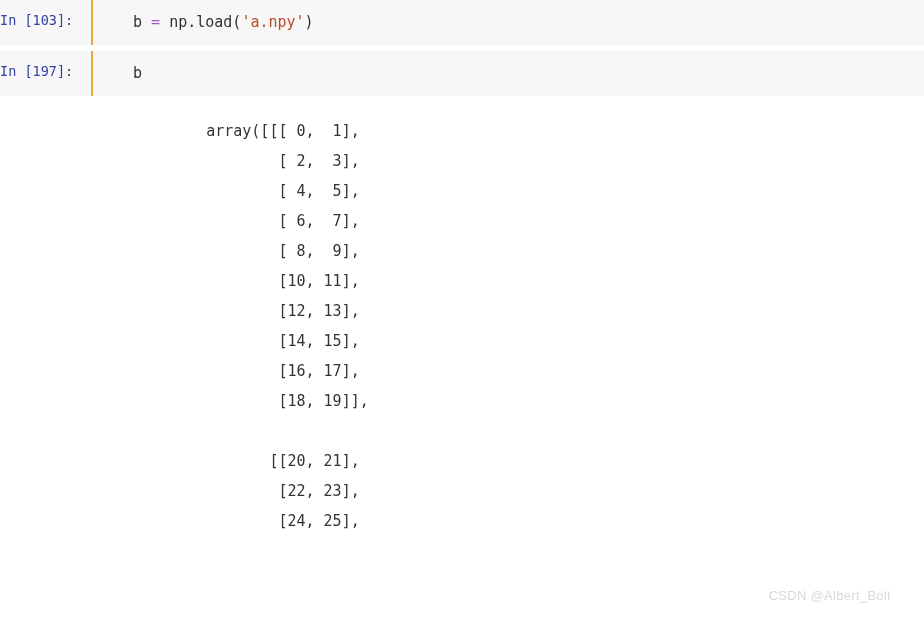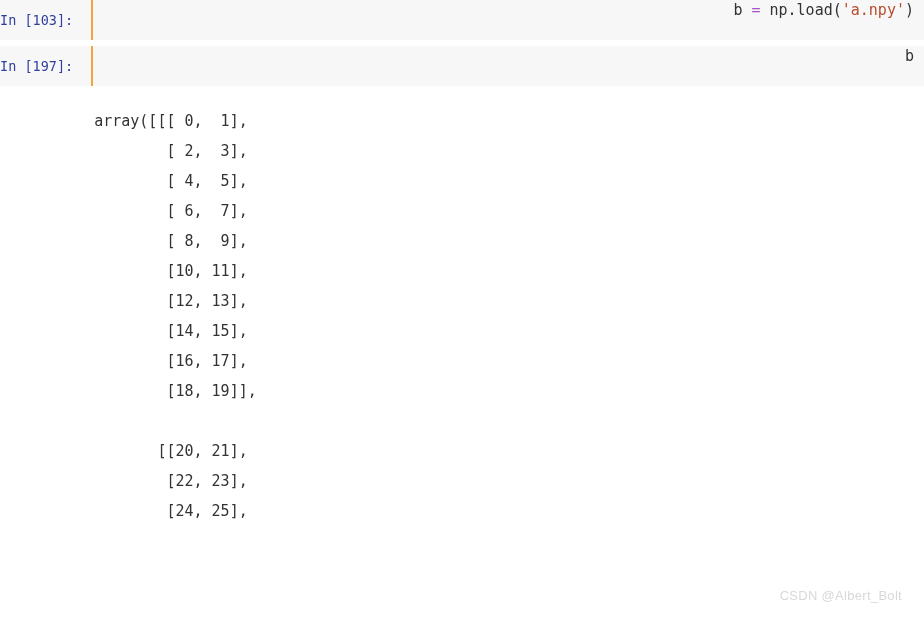--- a/index.html
+++ b/index.html
@@ -33,31 +33,29 @@
       font-size: 13.5px;
       font-family: "DejaVu Sans Mono", "Menlo", "Consolas", monospace;
     }
     .divider {
       width: 2px;
       flex-shrink: 0;
       background: #f0a73a;
     }
     .code-area {
       flex: 1;
-      padding: 0 10px 12px 40px;
+      padding: 12px 10px 12px 40px;
       font-family: "DejaVu Sans Mono", "Menlo", "Consolas", monospace;
       font-size: 15px;
       line-height: 1.4;
       white-space: pre;
       color: #333333;
-      text-align: right;
     }
     .cell-output {
       background: #ffffff;
-      flex-direction: column;
     }
     .output-area {
       flex: 1;
       padding: 20px 10px 12px 40px;
       font-family: "DejaVu Sans Mono", "Menlo", "Consolas", monospace;
       font-size: 15px;
       line-height: 2.0;
       white-space: pre;
       color: #333333;
     }
@@ -66,21 +64,21 @@
       flex-shrink: 0;
     }
     .tok-op { color: #a352cc; }
     .tok-str { color: #b84c2f; }
     .gap {
       height: 6px;
       background: #ffffff;
     }
     .watermark {
       position: absolute;
-      right: 22px;
+      right: 33px;
       bottom: 14px;
       font-family: sans-serif;
       font-size: 13px;
       color: #d8d8d8;
       letter-spacing: 0.3px;
     }
   </style>
 </head>
 <body>
 

